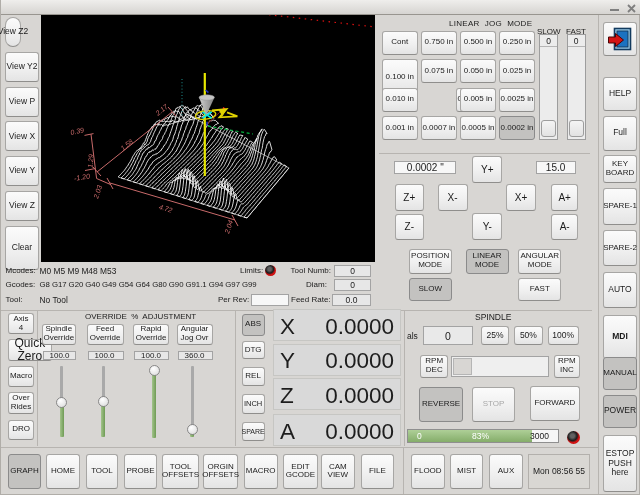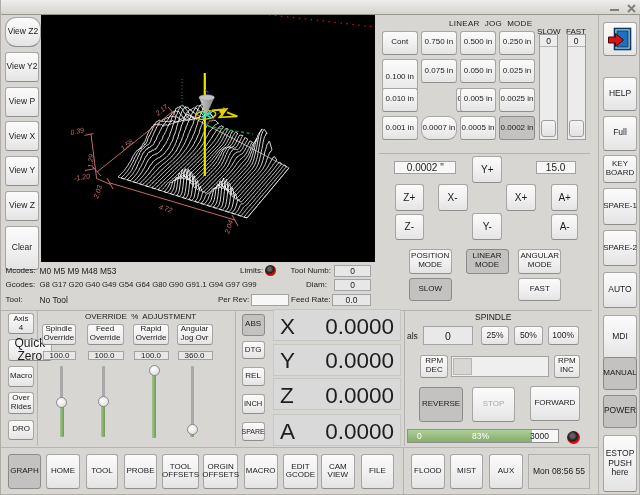--- a/index.html
+++ b/index.html
@@ -16,21 +16,21 @@
 .dro{position:absolute;box-sizing:border-box;background:#d9d9d9;border:1px solid #c6c6c3;}
 </style></head><body>
 <div id="win">
 
 <div id="title" style="border-bottom:1px solid #98958f;"></div>
 <div class="lab" style="left:0;top:19px;width:640px;text-align:center;font-size:10px;font-weight:bold;color:#3c3c3c;">QTvcp-Screen-x1mill</div>
 <div style="position:absolute;left:609px;top:9px;width:9px;height:2px;background:#7f7f7f;"></div>
 <svg style="position:absolute;left:625px;top:3px;" width="11" height="11">
       <path d="M2 2 L9 9 M9 2 L2 9" stroke="#7f7f7f" stroke-width="1.8" fill="none"></path>
     </svg>
-<div class="btn" style="left:4px;top:17px;width:36px;height:30px;font-size:8.5px;border-radius:11px;">
+<div class="btn" style="left:4px;top:17px;width:16px;height:30px;font-size:8.5px;border-radius:11px;">
       <span>View Z2</span>
     </div>
 <div class="btn" style="left:4px;top:51.77px;width:34px;height:30px;font-size:8.5px;">
       <span>View Y2</span>
     </div>
 <div class="btn" style="left:4px;top:86.54px;width:34px;height:30px;font-size:8.5px;">
       <span>View P</span>
     </div>
 <div class="btn" style="left:4px;top:121.31px;width:34px;height:30px;font-size:8.5px;">
       <span>View X</span>
@@ -128,21 +128,21 @@
     </div>
 <div class="btn" style="left:458.7px;top:87.5px;width:36.5px;height:24px;font-size:8px;">
       <span>0.005 in</span>
     </div>
 <div class="btn" style="left:497.8px;top:87.5px;width:36.5px;height:24px;font-size:8px;">
       <span>0.0025 in</span>
     </div>
 <div class="btn" style="left:380.5px;top:116px;width:36.5px;height:24px;font-size:8px;">
       <span>0.001 in</span>
     </div>
-<div class="btn" style="left:419.6px;top:116px;width:36.5px;height:24px;font-size:8px;border-radius:9px;">
+<div class="btn" style="left:419.6px;top:116px;width:36.5px;height:24px;font-size:8px;">
       <span>0.0007 in</span>
     </div>
 <div class="btn" style="left:458.7px;top:116px;width:36.5px;height:24px;font-size:8px;">
       <span>0.0005 in</span>
     </div>
 <div class="chk" style="left:497.8px;top:116px;width:36.5px;height:24px;font-size:8px;">
       <span>0.0002 in</span>
     </div>
 <div class="lab" style="left:536px;top:26.5px;font-size:8px;">SLOW</div>
 <div class="lab" style="left:565px;top:26.5px;font-size:8px;">FAST</div>
@@ -218,21 +218,21 @@
     </div>
 <div class="btn" style="left:602px;top:187.5px;width:34px;height:37.5px;font-size:8px;">
       <span>SPARE-1</span>
     </div>
 <div class="btn" style="left:602px;top:230.4px;width:34px;height:36px;font-size:8px;">
       <span>SPARE-2</span>
     </div>
 <div class="btn" style="left:602px;top:271.6px;width:34px;height:36px;font-size:8.5px;">
       <span>AUTO</span>
     </div>
-<div class="btn" style="left:602px;top:314.6px;width:34px;height:44px;font-size:8.5px;">
+<div class="btn" style="left:602px;top:314.6px;width:34px;height:44px;font-size:8.5px;font-weight:bold;">
       <span>MDI</span>
     </div>
 <div class="chk" style="left:602px;top:357.4px;width:34px;height:33px;font-size:8px;">
       <span>MANUAL</span>
     </div>
 <div class="chk" style="left:602px;top:394.5px;width:34px;height:33.5px;font-size:8.5px;">
       <span>POWER</span>
     </div>
 <div class="btn" style="left:602px;top:434.7px;width:34px;height:57.5px;font-size:8.5px;">
       <span>ESTOP<br>PUSH<br>here</span>

